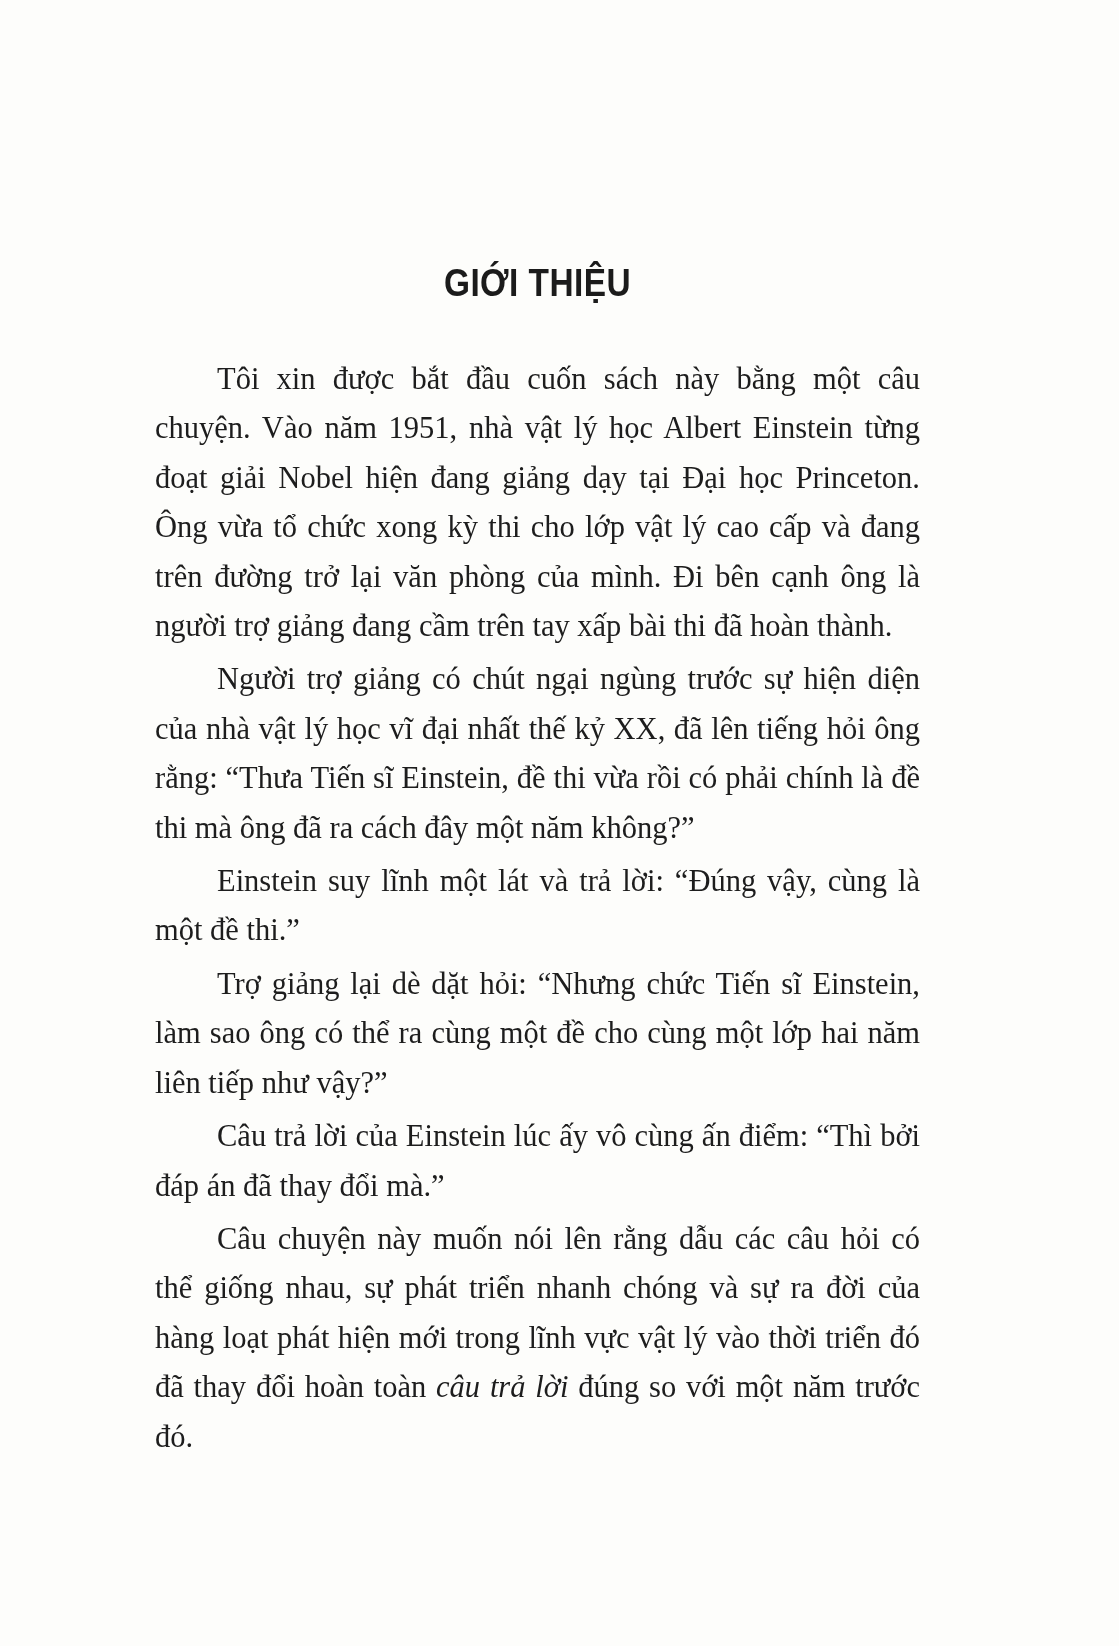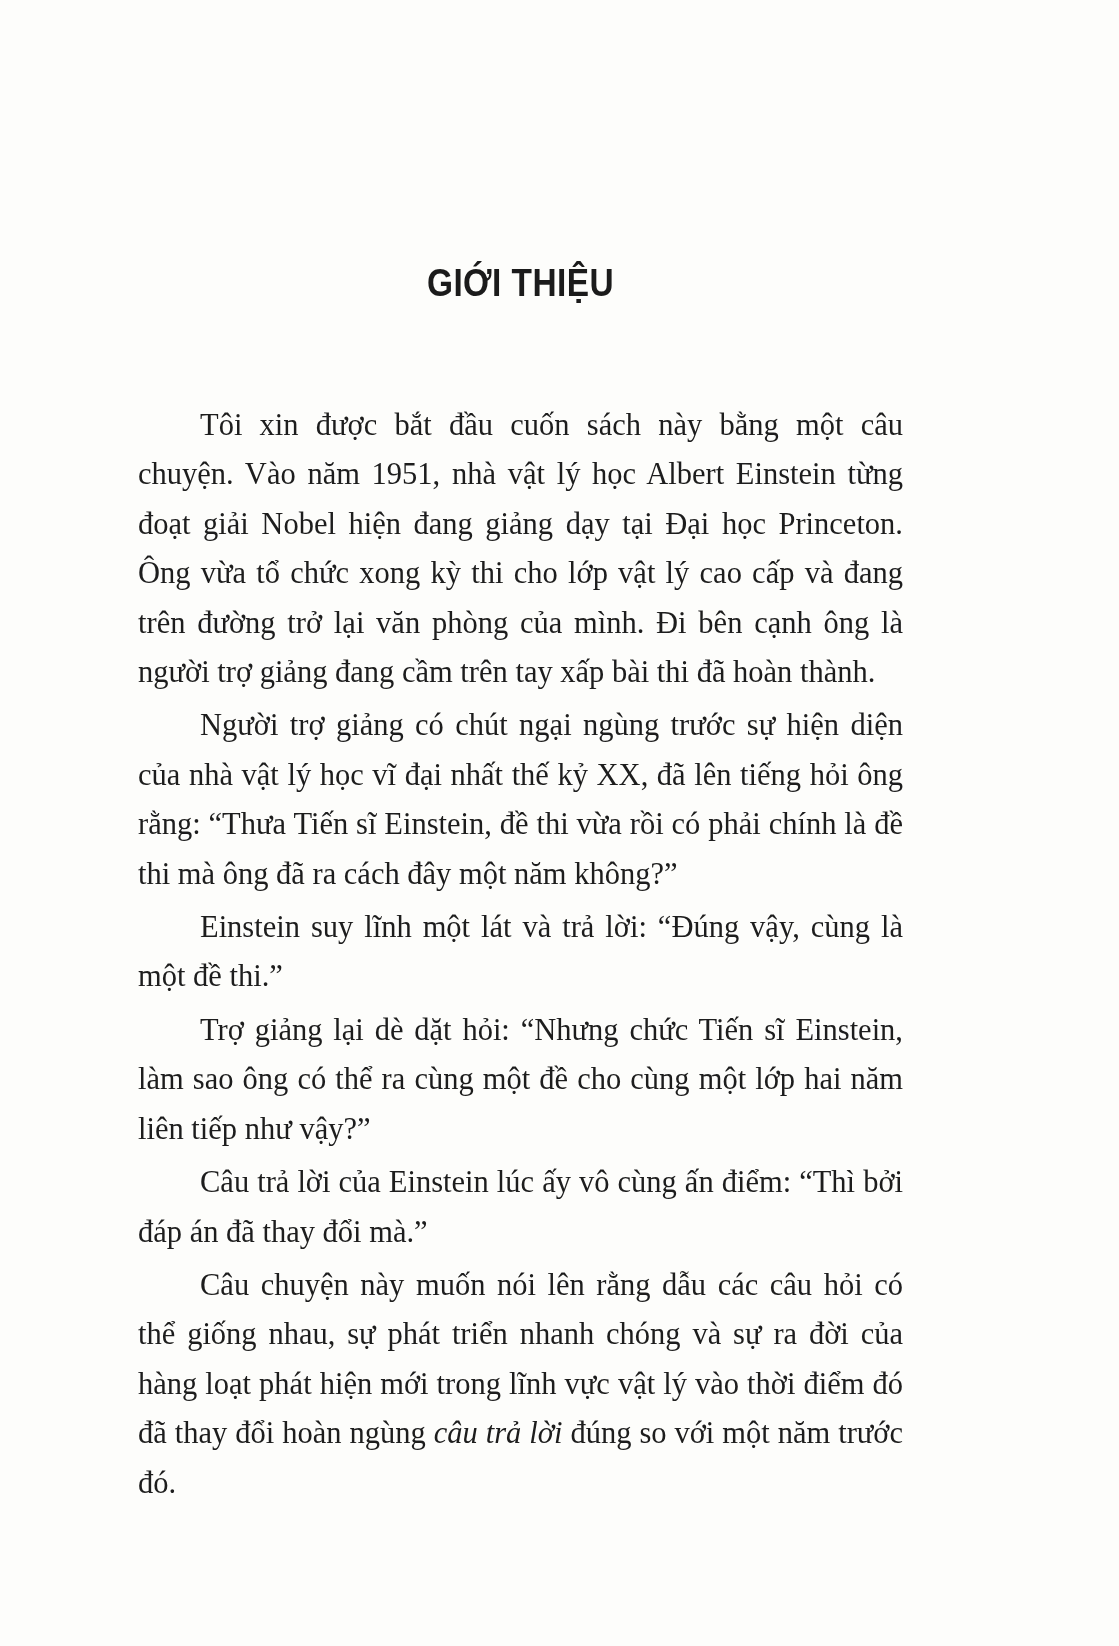--- a/index.html
+++ b/index.html
@@ -10,37 +10,37 @@
   .page {
     width: 1119px;
     height: 1646px;
     background: #fdfdfb;
     position: relative;
     box-sizing: border-box;
     overflow: hidden;
   }
   .content {
     position: absolute;
-    left: 138px;
+    left: 155px;
     top: 0;
     width: 765px;
   }
   .chapter-title {
     font-family: "Liberation Sans", sans-serif;
     font-weight: bold;
     font-size: 38px;
     letter-spacing: 0.5px;
     color: #1b1b1b;
     text-align: center;
     margin: 0;
     padding-top: 262px;
     transform: scaleX(0.88);
   }
   .body-text {
-    margin-top: 96px;
+    margin-top: 50px;
   }
   p.para {
     font-family: "Liberation Serif", serif;
     font-size: 30.5px;
     line-height: 1.62;
     color: #1d1d1d;
     text-align: justify;
     text-justify: inter-word;
     margin: 0 0 4px 0;
     text-indent: 62px;
@@ -56,17 +56,17 @@
   <div class="content">
 
     <h1 class="chapter-title">GIỚI THIỆU</h1>
 
     <div class="body-text">
       <p class="para">Tôi xin được bắt đầu cuốn sách này bằng một câu chuyện. Vào năm 1951, nhà vật lý học Albert Einstein từng đoạt giải Nobel hiện đang giảng dạy tại Đại học Princeton. Ông vừa tổ chức xong kỳ thi cho lớp vật lý cao cấp và đang trên đường trở lại văn phòng của mình. Đi bên cạnh ông là người trợ giảng đang cầm trên tay xấp bài thi đã hoàn thành.</p>
       <p class="para">Người trợ giảng có chút ngại ngùng trước sự hiện diện của nhà vật lý học vĩ đại nhất thế kỷ XX, đã lên tiếng hỏi ông rằng: “Thưa Tiến sĩ Einstein, đề thi vừa rồi có phải chính là đề thi mà ông đã ra cách đây một năm không?”</p>
       <p class="para">Einstein suy lĩnh một lát và trả lời: “Đúng vậy, cùng là một đề thi.”</p>
       <p class="para">Trợ giảng lại dè dặt hỏi: “Nhưng chức Tiến sĩ Einstein, làm sao ông có thể ra cùng một đề cho cùng một lớp hai năm liên tiếp như vậy?”</p>
       <p class="para">Câu trả lời của Einstein lúc ấy vô cùng ấn điểm: “Thì bởi đáp án đã thay đổi mà.”</p>
-      <p class="para"><span>Câu chuyện này muốn nói lên rằng dẫu các câu hỏi có thể giống nhau, sự phát triển nhanh chóng và sự ra đời của hàng loạt phát hiện mới trong lĩnh vực vật lý vào thời điểm đó đã thay đổi hoàn ngùng </span><em>câu trả lời</em><span> đúng so với một năm trước đó.</span></p>
+      <p class="para"><span>Câu chuyện này muốn nói lên rằng dẫu các câu hỏi có thể giống nhau, sự phát triển nhanh chóng và sự ra đời của hàng loạt phát hiện mới trong lĩnh vực vật lý vào thời triển đó đã thay đổi hoàn toàn </span><em>câu trả lời</em><span> đúng so với một năm trước đó.</span></p>
     </div>
 
   </div>
 </div>
 
 </body></html>

